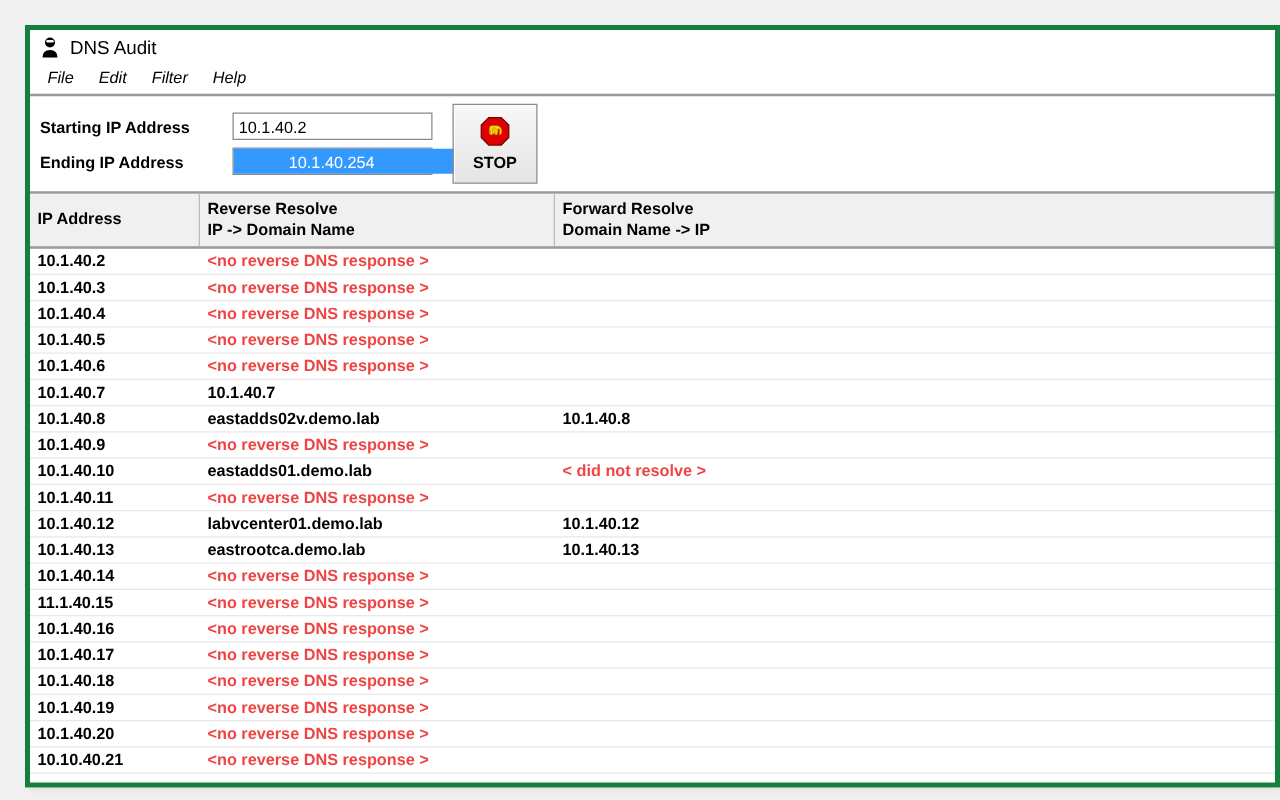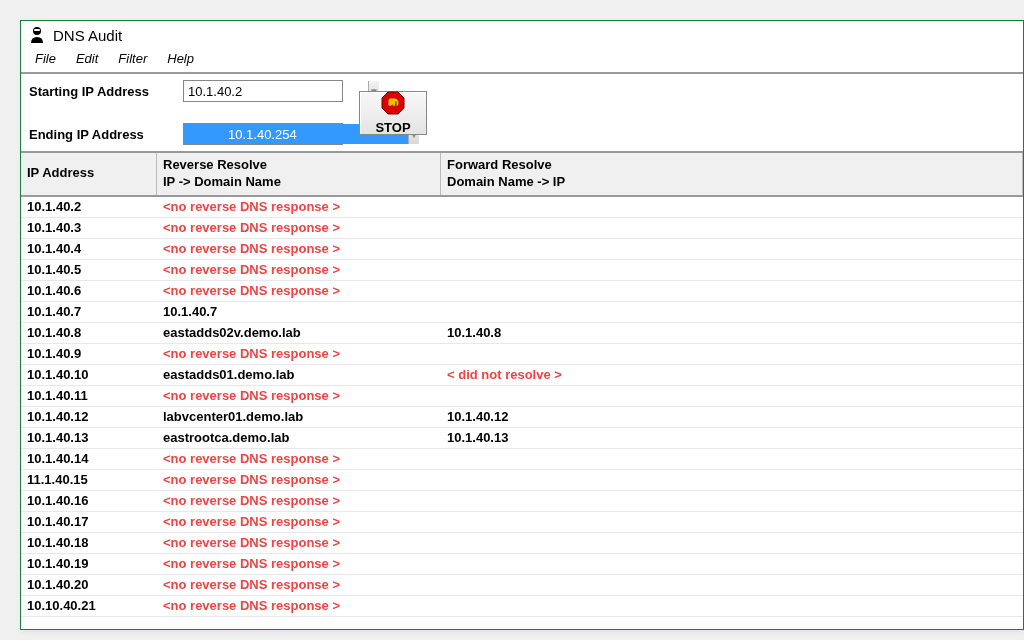--- a/index.html
+++ b/index.html
@@ -7,21 +7,21 @@
     margin: 0;
     padding: 20px;
     background: #f0f0f0;
     font-family: Arial, Helvetica, sans-serif;
     font-size: 13px;
   }
   .window {
     width: 1004px;
     height: 610px;
     background: #fff;
-    border: 1px solid #15803d;
+    border: 4px solid #15803d;
     box-shadow: 2px 2px 6px rgba(0,0,0,0.07);
     display: flex;
     flex-direction: column;
     overflow: hidden;
   }
   .titlebar {
     display: flex;
     align-items: center;
     padding: 4px 6px 2px 6px;
     gap: 6px;
@@ -48,21 +48,21 @@
   .toolbar {
     padding: 6px 8px;
     border-bottom: 2px solid #999;
     display: flex;
     align-items: center;
     gap: 16px;
   }
   .ip-fields {
     display: flex;
     flex-direction: column;
-    gap: 21px;
+    gap: 6px;
   }
   .ip-row {
     display: flex;
     align-items: center;
   }
   .ip-row label {
     font-weight: bold;
     width: 154px;
   }
   .combo {
@@ -92,21 +92,21 @@
     font-size: 10px;
     cursor: default;
   }
   .combo.selected input {
     background: #3399ff;
     color: #fff;
     padding-left: 44px;
   }
   .stop-btn {
     width: 68px;
-    height: 44px;
+    height: 64px;
     border: 1px solid #888;
     background: linear-gradient(#f8f8f8,#e4e4e4);
     display: flex;
     flex-direction: column;
     align-items: center;
     justify-content: center;
     gap: 2px;
     cursor: default;
     box-shadow: 1px 1px 0 #fff inset;
   }

